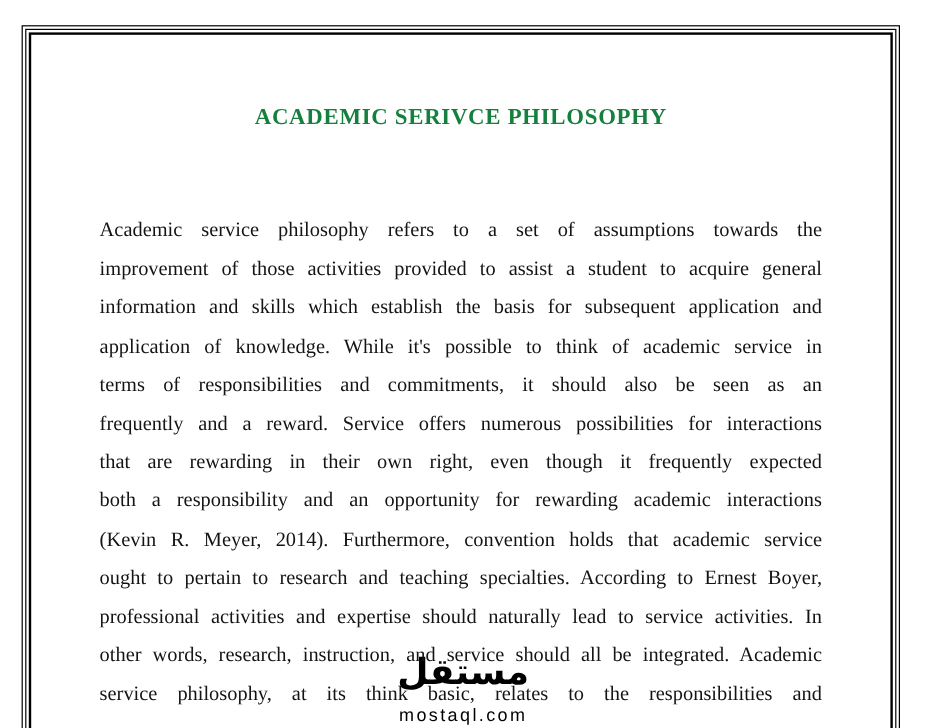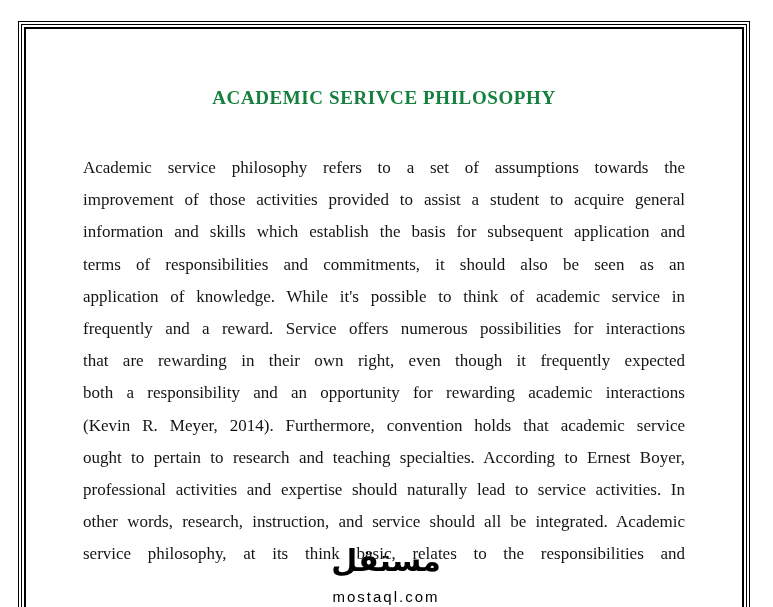--- a/index.html
+++ b/index.html
@@ -46,21 +46,21 @@
     font-size: 19px;
     line-height: 20px;
     font-weight: bold;
     text-align: center;
     letter-spacing: 0.6px;
     color: #15803d;
     position: relative;
     z-index: 2;
   }
   .paragraph {
-    margin-top: 44px;
+    margin-top: 68px;
     position: relative;
     z-index: 2;
   }
   .paragraph .line {
     font-size: 17px;
     line-height: 32.2px;
     white-space: nowrap;
     text-align: justify;
     text-align-last: justify;
     color: #141414;
@@ -105,22 +105,22 @@
 <div class="frame-outer">
   <div class="frame-middle">
     <div class="frame-inner">
 
       <h1 class="doc-title">ACADEMIC SERIVCE PHILOSOPHY</h1>
 
       <div class="paragraph">
         <div class="line">Academic service philosophy refers to a set of assumptions towards the</div>
         <div class="line">improvement of those activities provided to assist a student to acquire general</div>
         <div class="line">information and skills which establish the basis for subsequent application and</div>
+        <div class="line">application of knowledge. While it's possible to think of academic service in</div>
         <div class="line">terms of responsibilities and commitments, it should also be seen as an</div>
-        <div class="line">application of knowledge. While it's possible to think of academic service in</div>
         <div class="line">frequently and a reward. Service offers numerous possibilities for interactions</div>
         <div class="line">that are rewarding in their own right, even though it frequently expected</div>
         <div class="line">both a responsibility and an opportunity for rewarding academic interactions</div>
         <div class="line">(Kevin R. Meyer, 2014). Furthermore, convention holds that academic service</div>
         <div class="line">ought to pertain to research and teaching specialties. According to Ernest Boyer,</div>
         <div class="line">professional activities and expertise should naturally lead to service activities. In</div>
         <div class="line">other words, research, instruction, and service should all be integrated. Academic</div>
         <div class="line">service philosophy, at its think basic, relates to the responsibilities and</div>
       </div>
 

